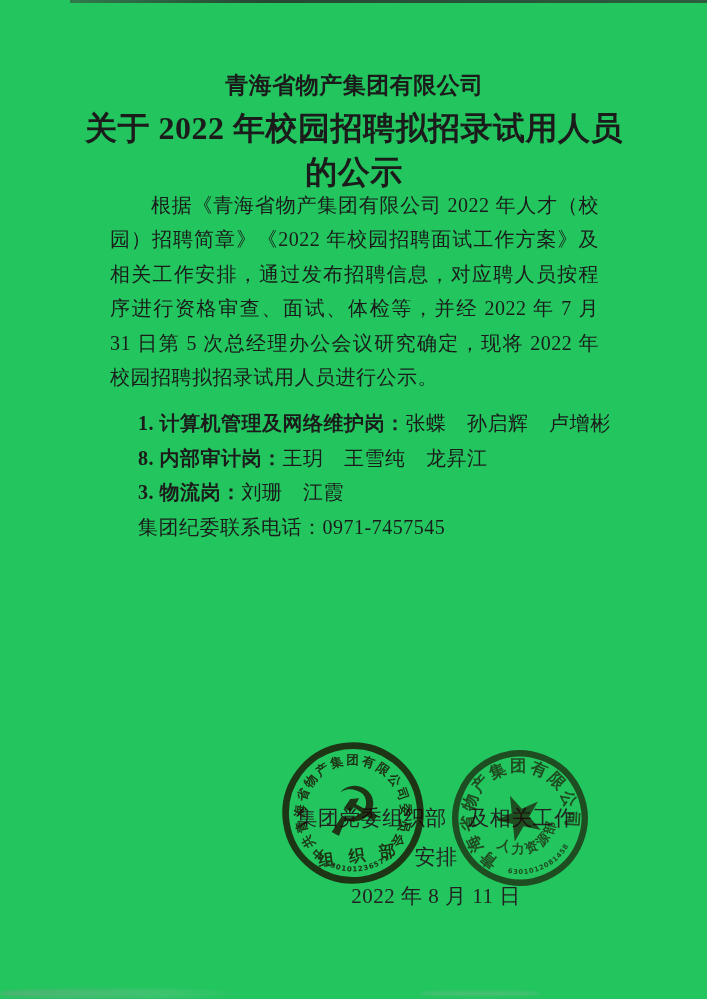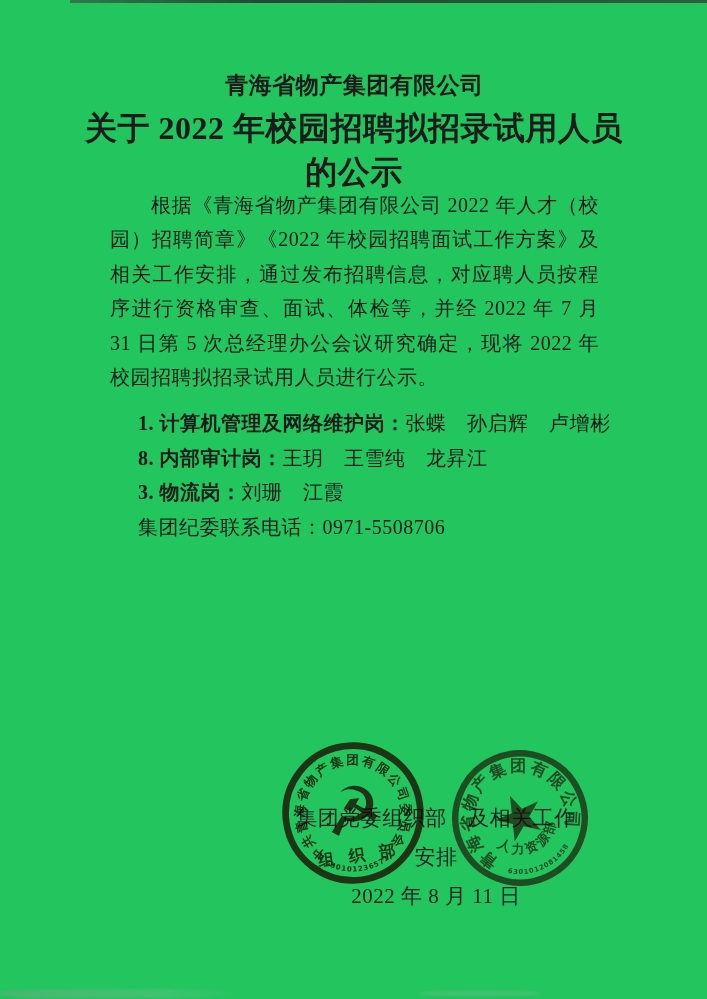--- a/index.html
+++ b/index.html
@@ -63,21 +63,21 @@
   <div class="doc-subtitle">关于 2022 年校园招聘拟招录试用人员的公示</div>
 
   <div class="body-text">
     <p class="para">根据《青海省物产集团有限公司 2022 年人才（校园）招聘简章》《2022 年校园招聘面试工作方案》及相关工作安排，通过发布招聘信息，对应聘人员按程序进行资格审查、面试、体检等，并经 2022 年 7 月 31 日第 5 次总经理办公会议研究确定，现将 2022 年校园招聘拟招录试用人员进行公示。</p>
 
     <div class="list-line"><span class="lbl">1. 计算机管理及网络维护岗：</span><span>张蝶　孙启辉　卢增彬</span></div>
     <div class="list-line"><span class="lbl">8. 内部审计岗：</span><span>王玥　王雪纯　龙昇江</span></div>
     <div class="list-line"><span class="lbl">3. 物流岗：</span><span>刘珊　江霞</span></div>
 
 
-    <div class="contact-line">集团纪委联系电话：0971-5508706</div>
+    <div class="contact-line">集团纪委联系电话：0971-7457545</div>
   </div>
 
   <div class="sig-block">
     <div>集团党委组织部　及相关工作安排</div>
     <div>2022 年 8 月 11 日</div>
   </div>
 
   <svg class="seal seal-left" viewBox="0 0 200 200" xmlns="http://www.w3.org/2000/svg">
     <defs>
       <path id="arcTopL" d="M 57.6 150.6 A 66 66 0 1 1 142.4 150.6" fill="none"></path>

